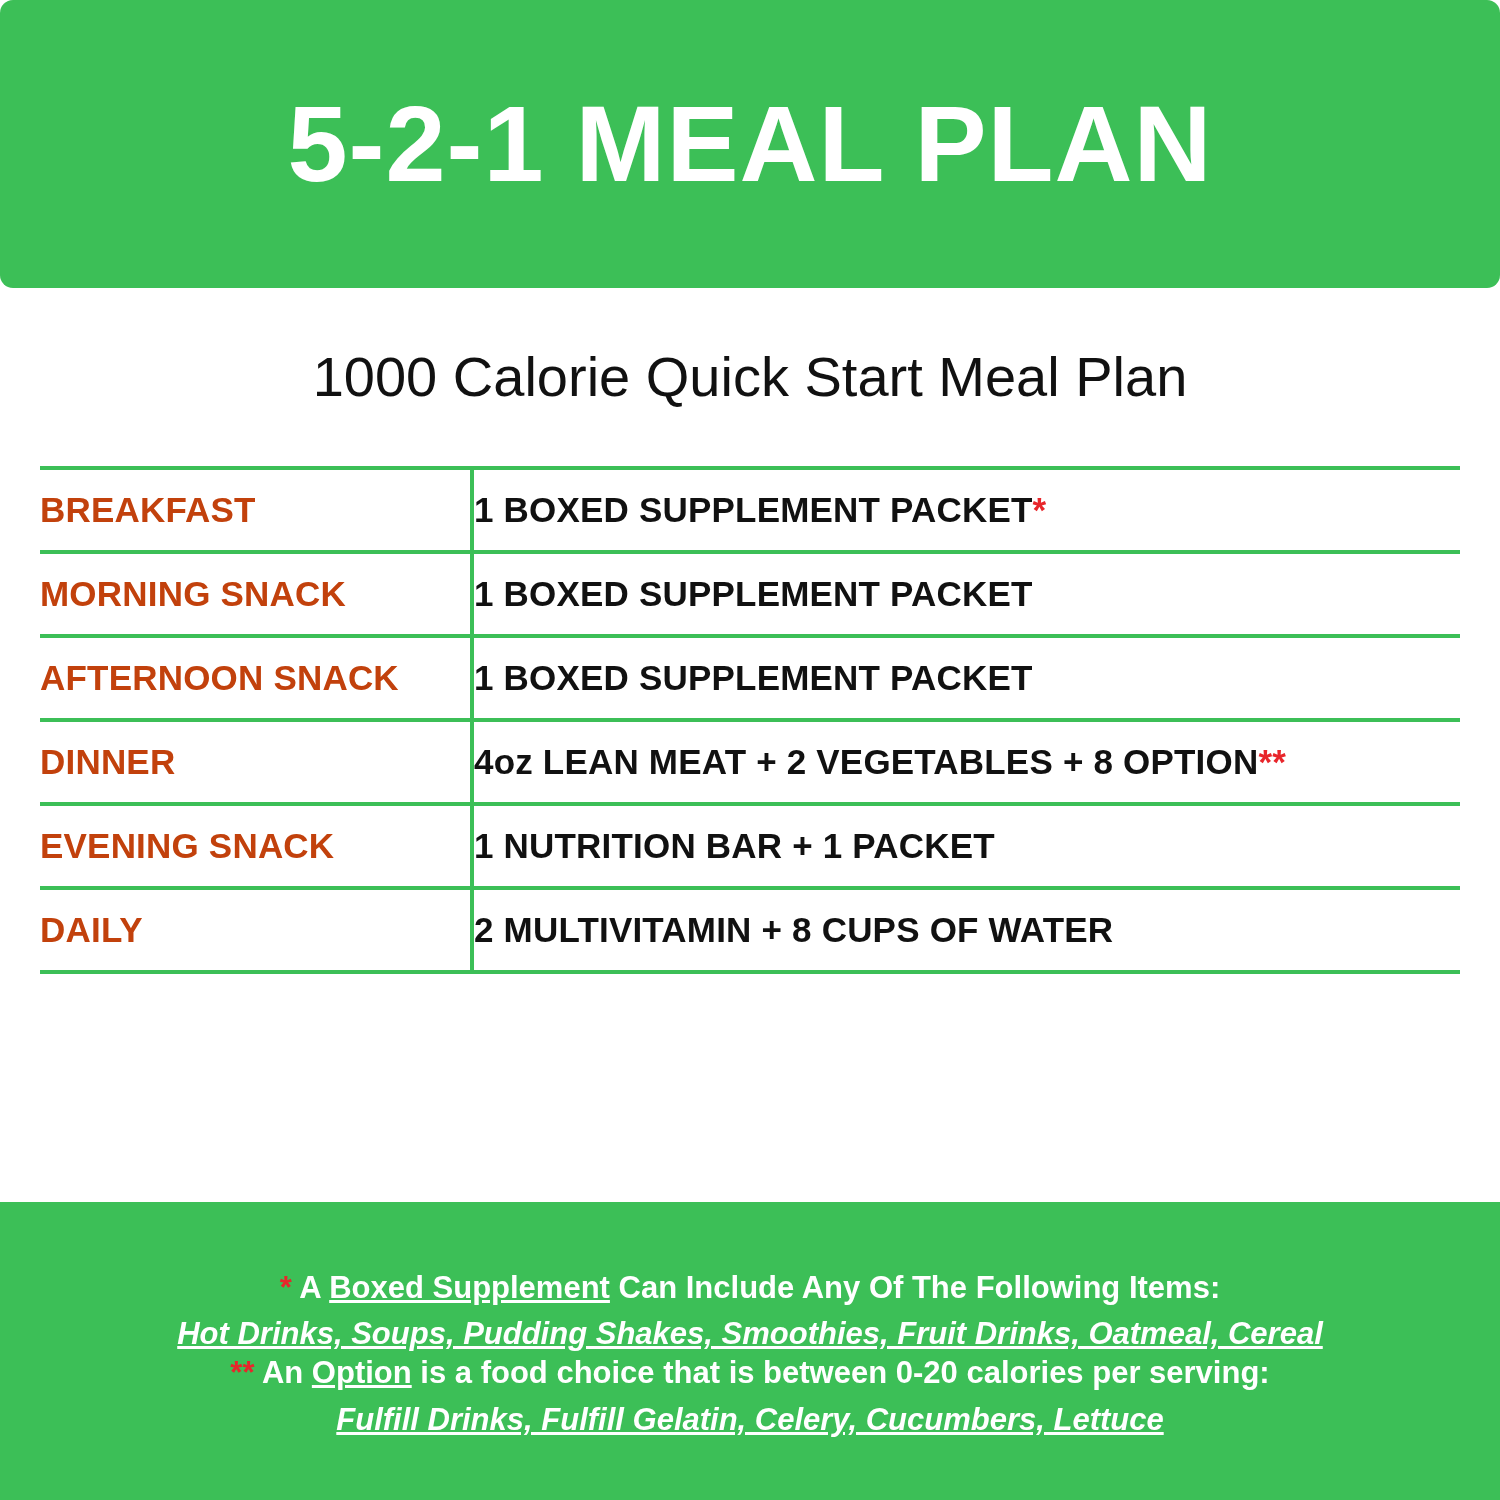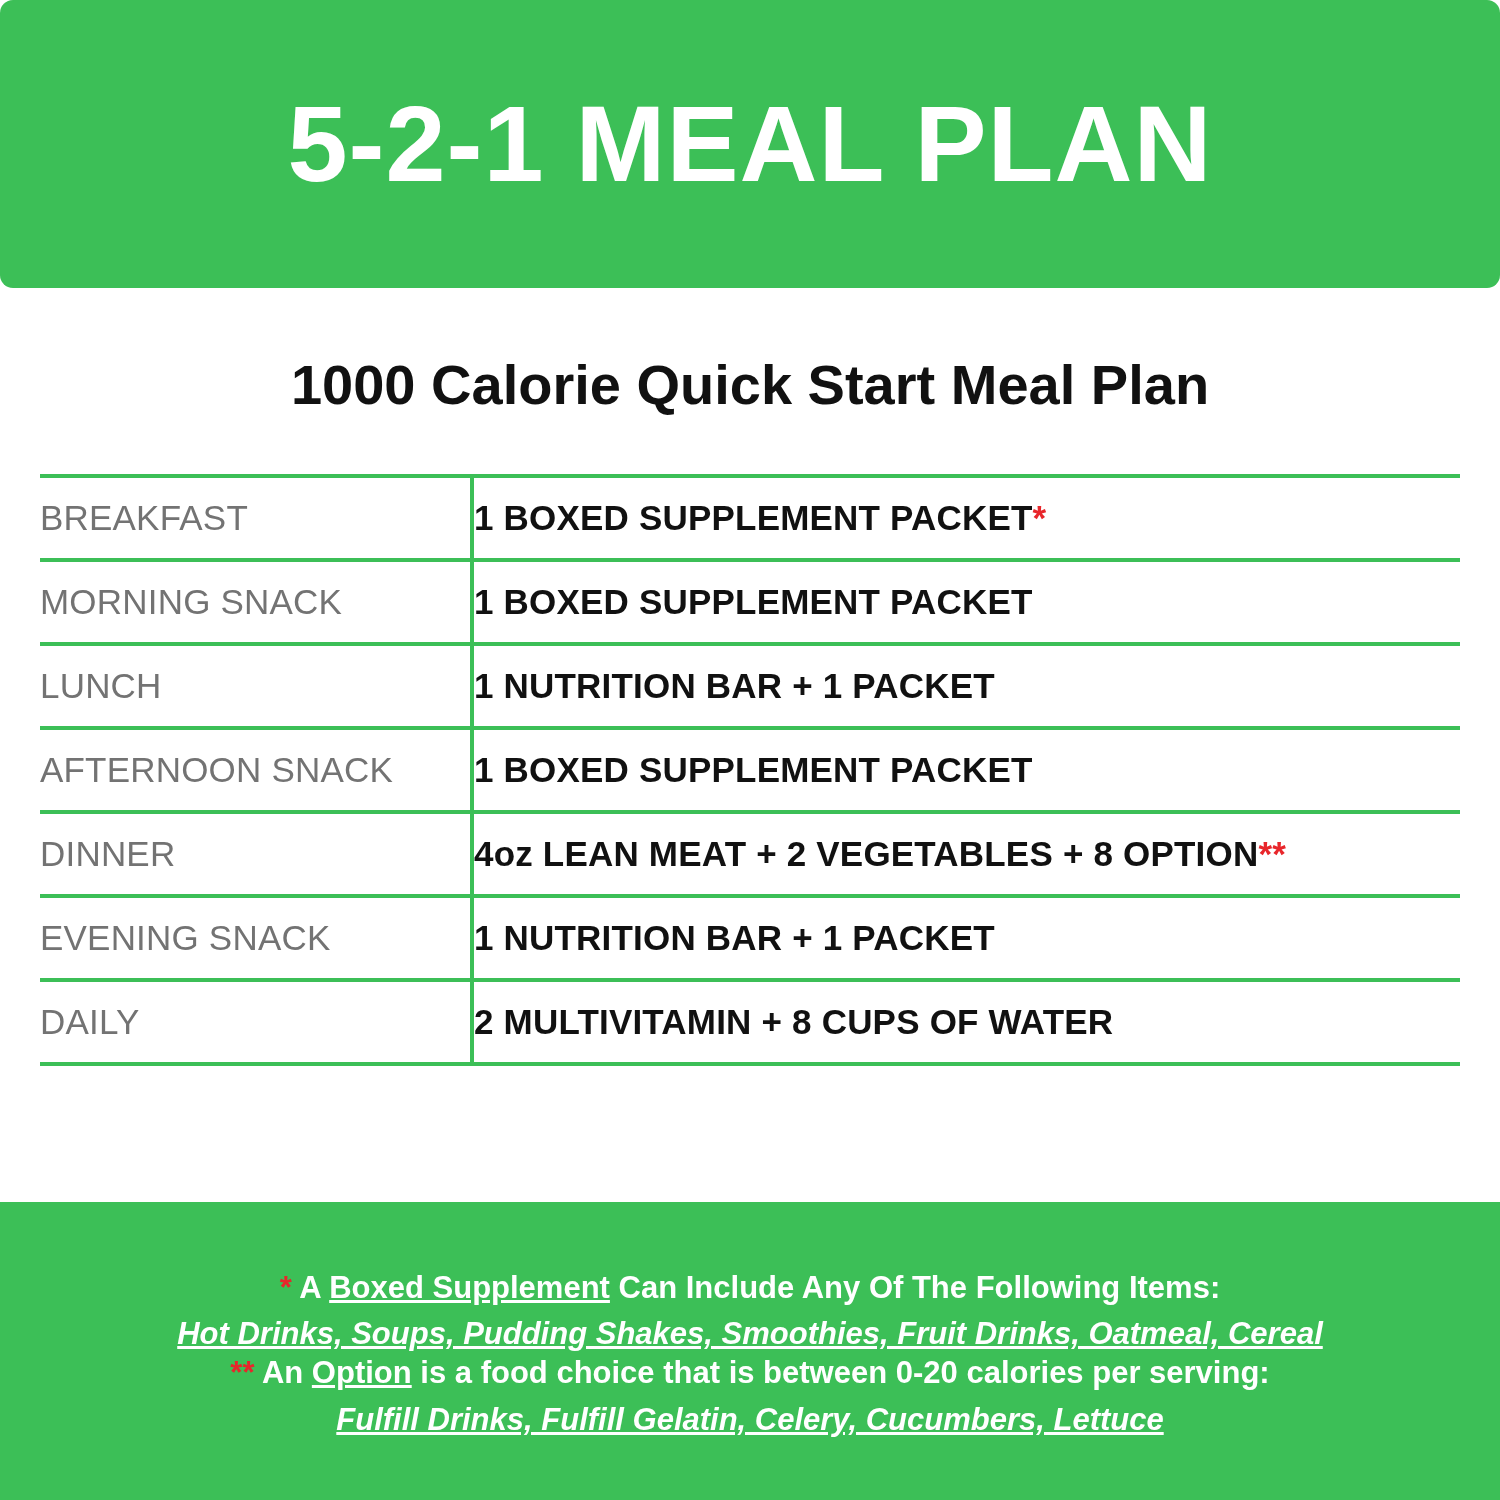--- a/index.html
+++ b/index.html
@@ -42,23 +42,22 @@
 
   
   .subtitle-wrap {
     padding-top: 58px;
     padding-bottom: 24px;
     text-align: center;
   }
   .subtitle {
     color: #111111;
     font-size: 56px;
-    font-weight: bold;
+    font-weight: normal;
     line-height: 1.1;
-    margin-top: 8px;
   }
 
   
   .table {
     margin: 34px 40px 0 40px;
     border-collapse: collapse;
     width: calc(100% - 80px);
     table-layout: fixed;
   }
   .table tr {
@@ -70,22 +69,22 @@
     vertical-align: middle;
     padding: 0;
   }
   .table tr + tr td {
     border-top: none;
   }
   .cell-label {
     width: 430px;
     border-right: 4px solid #3cbf57;
     font-size: 35px;
-    font-weight: normal;
-    color: #737373;
+    font-weight: bold;
+    color: #c2410c;
     padding-left: 8px;
     letter-spacing: 0.2px;
     white-space: nowrap;
   }
   .cell-value {
     font-size: 35px;
     font-weight: bold;
     color: #111111;
     padding-left: 28px;
     letter-spacing: 0.2px;
@@ -156,24 +155,20 @@
     <tbody>
       <tr>
         <td class="cell-label">BREAKFAST</td>
         <td class="cell-value"><span>1 BOXED SUPPLEMENT PACKET</span><span class="star">*</span></td>
       </tr>
       <tr>
         <td class="cell-label">MORNING SNACK</td>
         <td class="cell-value"><span>1 BOXED SUPPLEMENT PACKET</span><span class="star"></span></td>
       </tr>
       <tr>
-        <td class="cell-label">LUNCH</td>
-        <td class="cell-value"><span>1 NUTRITION BAR + 1 PACKET</span><span class="star"></span></td>
-      </tr>
-      <tr>
         <td class="cell-label">AFTERNOON SNACK</td>
         <td class="cell-value"><span>1  BOXED SUPPLEMENT PACKET</span><span class="star"></span></td>
       </tr>
       <tr>
         <td class="cell-label">DINNER</td>
         <td class="cell-value"><span>4oz LEAN MEAT + 2 VEGETABLES + 8 OPTION</span><span class="star">**</span></td>
       </tr>
       <tr>
         <td class="cell-label">EVENING SNACK</td>
         <td class="cell-value"><span>1 NUTRITION BAR + 1 PACKET</span><span class="star"></span></td>

